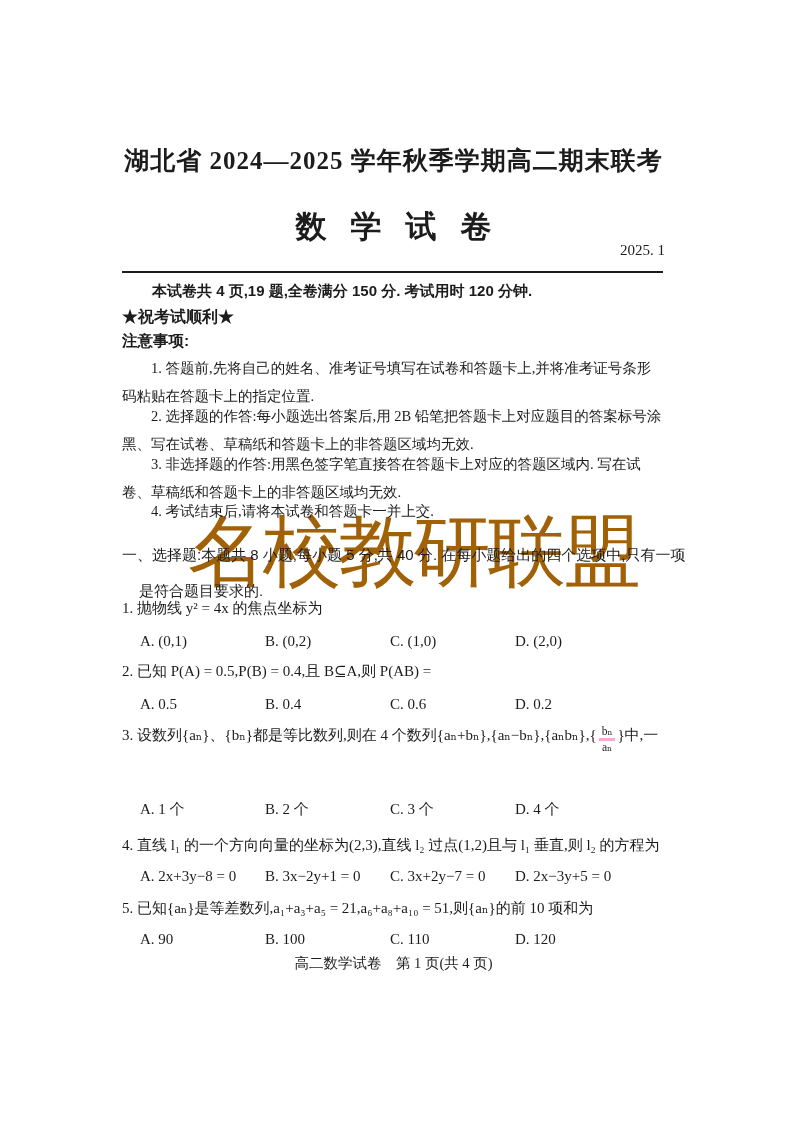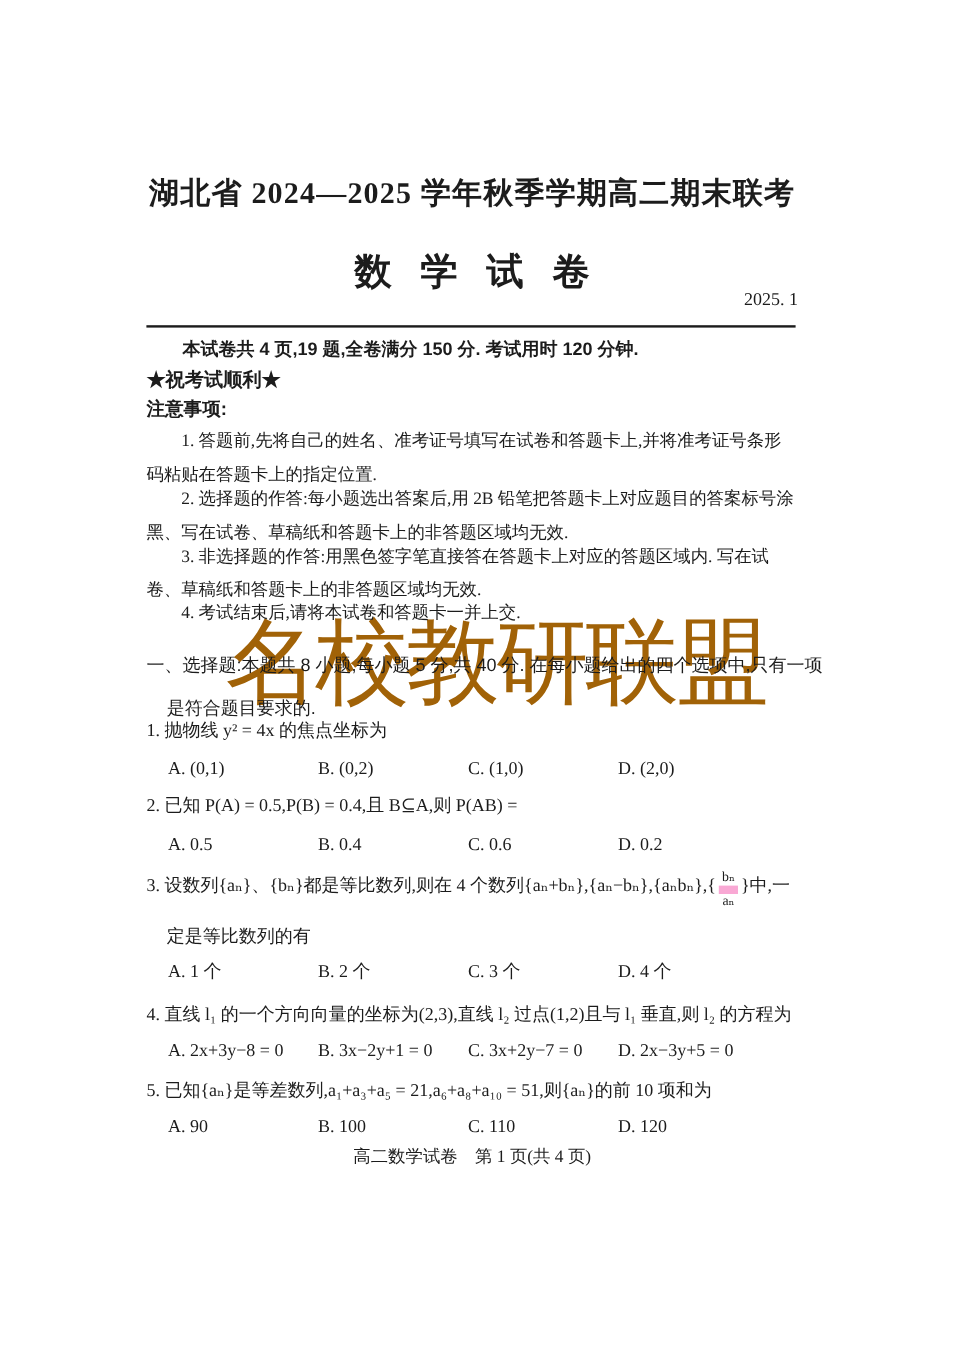--- a/index.html
+++ b/index.html
@@ -30,21 +30,21 @@
   .sec-heading{top:537px;font-weight:400;font-size:15px;line-height:36px;padding-left:17px;text-indent:-17px;width:550px;}
   .stem{white-space:nowrap;font-size:15px;}
   .q1s{top:599px}.q1o{top:633px}
   .q2s{top:662px}.q2o{top:696px}
   .q3s{top:725px}.q3l2{top:771px}.q3o{top:800px}
   .q4s{top:836px}.q4o{top:868px}
   .q5s{top:899px}.q5o{top:931px}
   .options{display:grid;grid-template-columns:125px 125px 125px 1fr;padding-left:18px;font-size:15px;white-space:nowrap;}
   .footer{top:954px;text-align:center;font-size:14.5px;}
   .frac{display:inline-block;vertical-align:-11px;text-align:center;font-size:11.5px;line-height:1.1;margin:0 2px;white-space:nowrap;}
-  .frac .num{display:block;border-bottom:7px solid #f9a8d4;padding:0 3px;}
+  .frac .num{display:block;border-bottom:3px solid #f9a8d4;padding:0 3px;}
   .frac .den{display:block;padding:0 3px;}
 </style>
 </head>
 <body>
 
 <div class="page">
 
   <div class="watermark">名校教研联盟</div>
 
   <div class="abs title">湖北省 2024—2025 学年秋季学期高二期末联考</div>
@@ -74,21 +74,20 @@
   <div class="abs options q2o">
     <span>A. 0.5</span>
     <span>B. 0.4</span>
     <span>C. 0.6</span>
     <span>D. 0.2</span>
   </div>
 
   <div class="abs stem q3s">
     <span>3. 设数列{aₙ}、{bₙ}都是等比数列,则在 4 个数列{aₙ+bₙ},{aₙ−bₙ},{aₙbₙ},{</span><span class="frac"><span class="num">bₙ</span><span class="den">aₙ</span></span><span>}中,一</span>
   </div>
-  <div class="abs stem q3l2" style="padding-left:17px;">定是等比数列的有</div>
   <div class="abs options q3o">
     <span>A. 1 个</span>
     <span>B. 2 个</span>
     <span>C. 3 个</span>
     <span>D. 4 个</span>
   </div>
 
   <div class="abs stem q4s">4. 直线 l₁ 的一个方向向量的坐标为(2,3),直线 l₂ 过点(1,2)且与 l₁ 垂直,则 l₂ 的方程为</div>
   <div class="abs options q4o">
     <span>A. 2x+3y−8 = 0</span>

